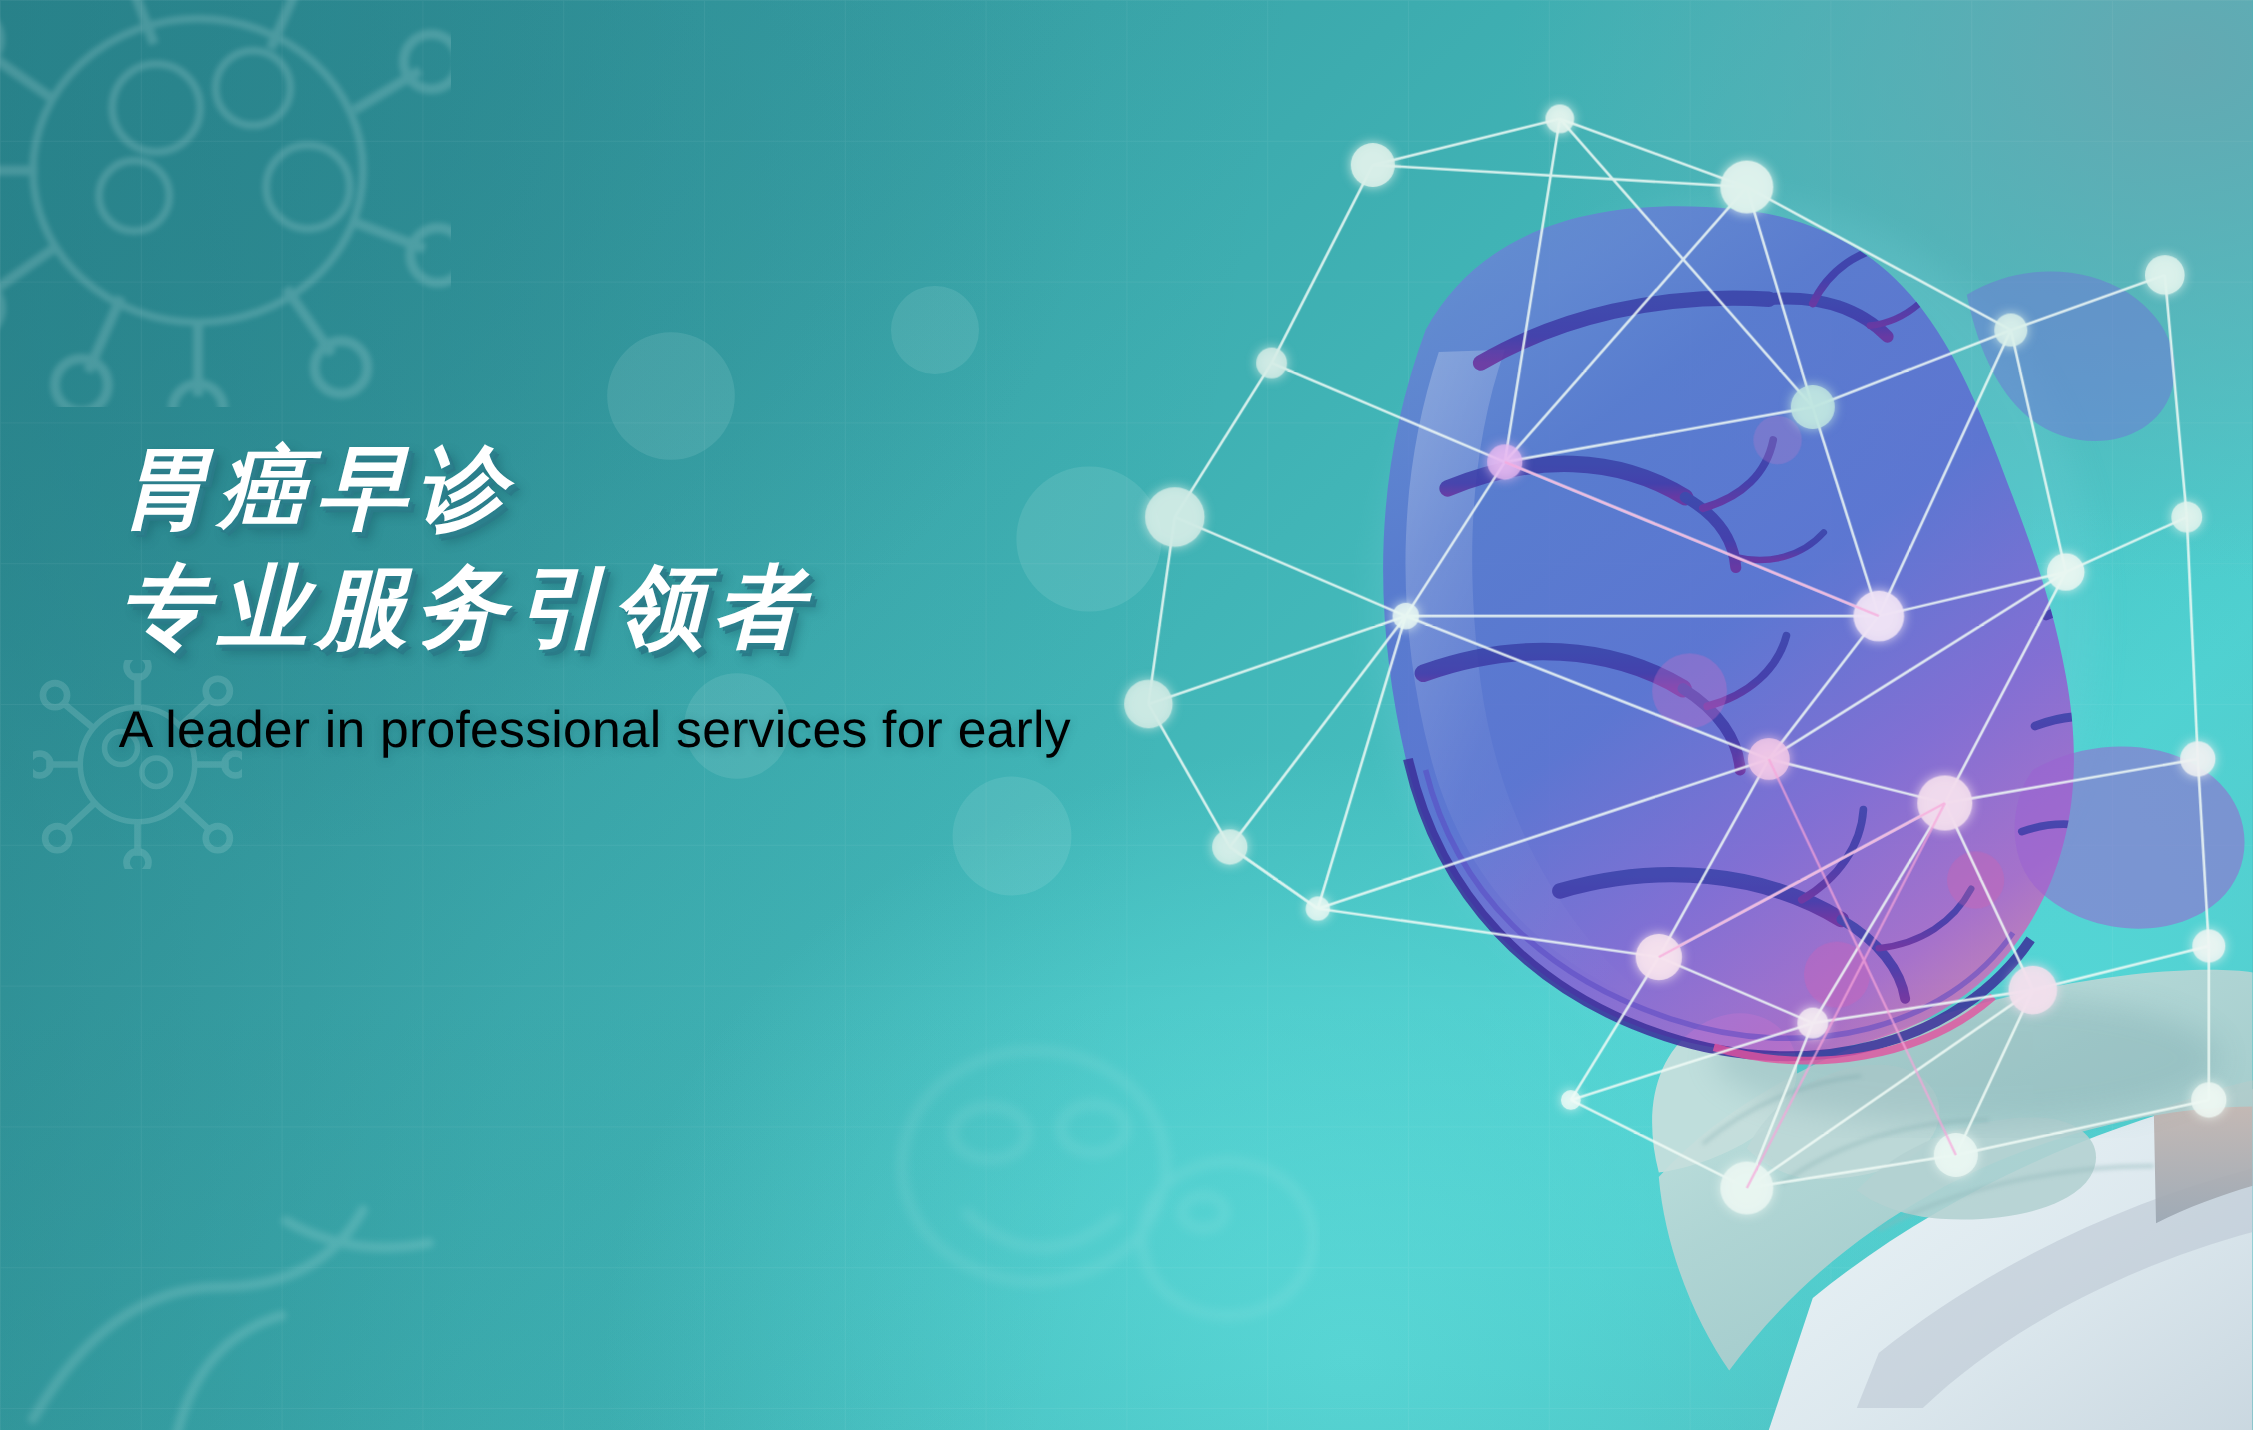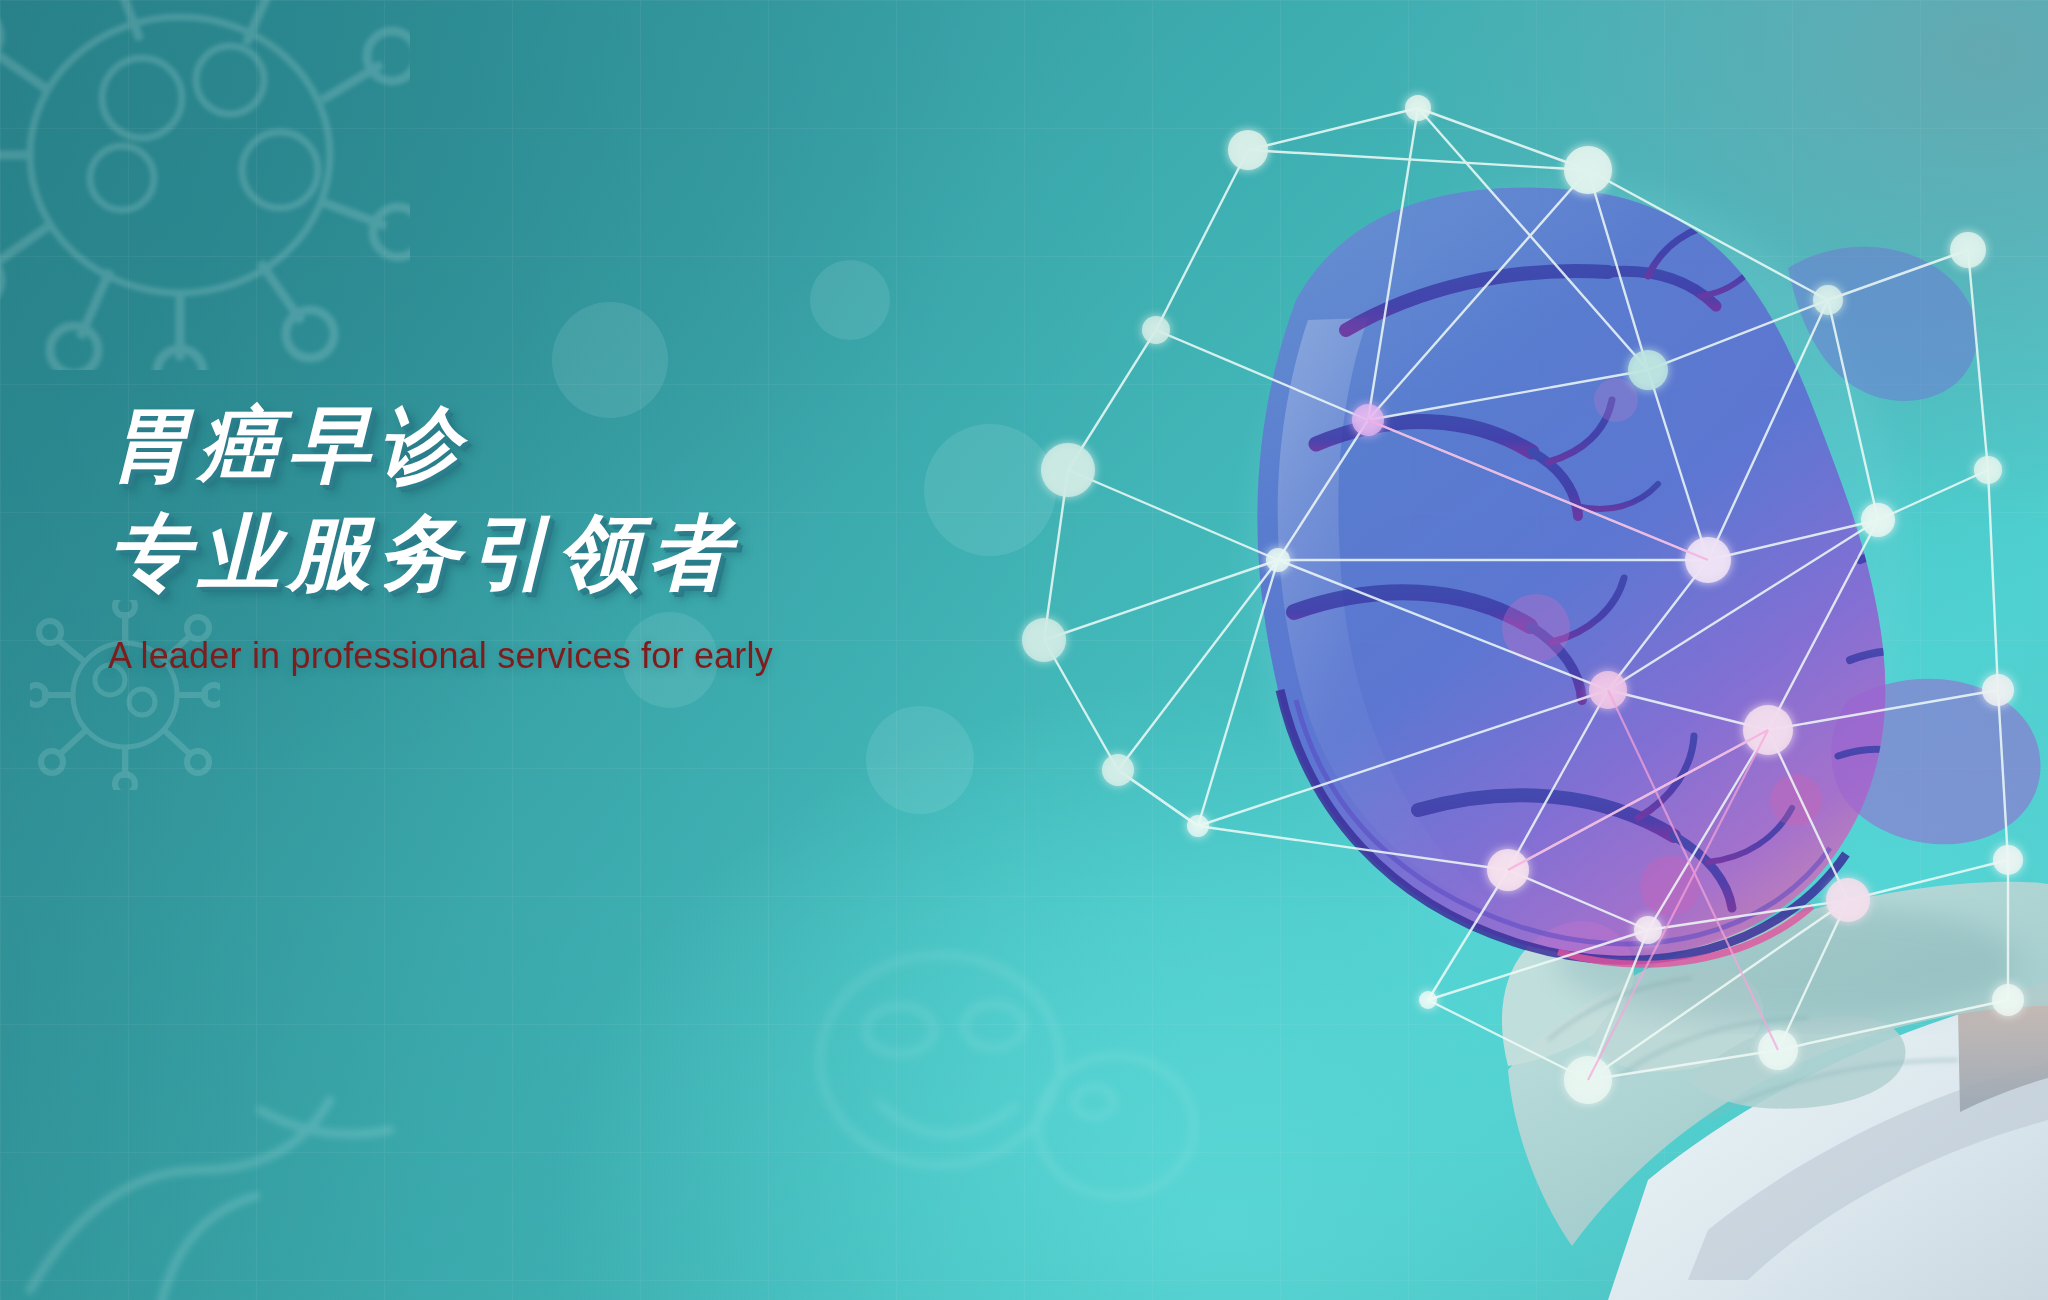--- a/index.html
+++ b/index.html
@@ -59,23 +59,23 @@
       3px 3px 0 #2b7f8c,
       5px 5px 0 #2a7b88,
       7px 7px 10px rgba(18,80,90,.45);
   }
   .cn-line.second{ margin-top:26px; }
 
   .en-block{
     margin-top:40px;
     font-family:"Liberation Sans","DejaVu Sans",sans-serif;
     font-weight:400;
-    font-size:36px;
+    font-size:47px;
     line-height:1.22;
-    color:#7f1d1d;
+    color:#000000;
     letter-spacing:.2px;
     text-shadow:0 2px 8px rgba(20,90,98,.35);
     max-width:1010px;
   }
   .en-line{ display:block; white-space:nowrap; }
 
   
   .illus{
     position:absolute; right:0; top:0; width:1100px; height:1300px;
   }

